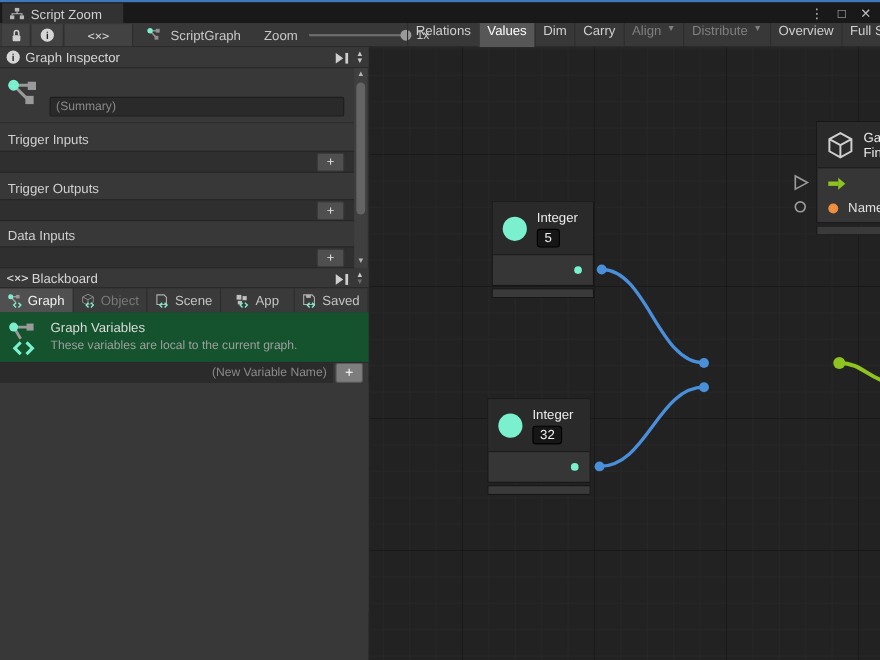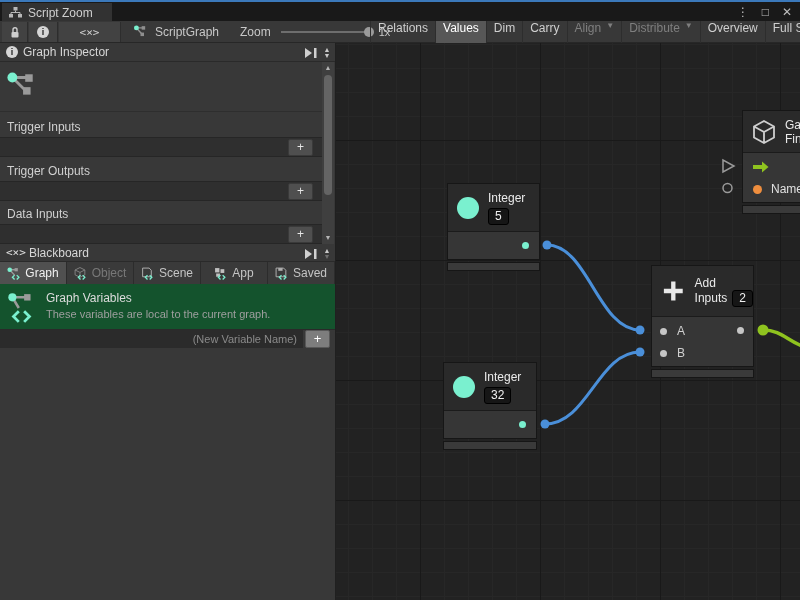--- a/index.html
+++ b/index.html
@@ -251,20 +251,21 @@
       </div>
     </div>
 
     <div class="insp-body">
       <svg class="meta-icon" width="30" height="30" viewBox="0 0 28 28">
         <path d="M5 7 L19 7 M5 7 L17 19" stroke="#9a9a9a" stroke-width="2.6" fill="none"></path>
         <rect x="17" y="4" width="7" height="7" fill="#9a9a9a"></rect>
         <rect x="15" y="16" width="7" height="7" fill="#9a9a9a"></rect>
         <circle cx="5" cy="7" r="4.6" fill="#7af0cf"></circle>
       </svg>
+      <input class="field" id="f-summary" placeholder="(Summary)" style="">
       <div class="divider"></div>
 
       <div class="sec-lbl" style="top:58px">Trigger Inputs</div>
       <div class="add-row" style="top:75px">
         <div class="plus-btn">+</div>
       </div>
 
       <div class="sec-lbl" style="top:102px">Trigger Outputs</div>
       <div class="add-row" style="top:119px">
         <div class="plus-btn">+</div>
@@ -382,46 +383,20 @@
           <div class="n-title">Integer</div>
           <div class="val-box">32</div>
         </div>
       </div>
       <div class="n-body">
         <div class="port-dot out"></div>
       </div>
       <div class="n-footer"></div>
     </div>
 
-    <div class="node add-node">
-      <div class="n-header">
-        <svg width="24" height="24" viewBox="0 0 24 24" style="margin-left:10px">
-          <path d="M12 2 V22 M2 12 H22" stroke="#e8e8e8" stroke-width="4.6"></path>
-        </svg>
-        <div class="col">
-          <div class="n-title">Add</div>
-          <div class="inputs-row">
-            <span class="n-title">Inputs</span>
-            <span class="val-box" style="margin:0 0 0 5px">2</span>
-          </div>
-        </div>
-      </div>
-      <div class="n-body">
-        <div class="prow">
-          <div class="in"></div>
-          <div class="plbl">A</div>
-          <div class="port-dot out-g"></div>
-        </div>
-        <div class="prow">
-          <div class="in"></div>
-          <div class="plbl">B</div>
-        </div>
-      </div>
-      <div class="n-footer"></div>
-    </div>
 
     <div class="node go-node">
       <div class="n-header">
         <svg width="26" height="26" viewBox="0 0 26 26" style="margin-left:8px;flex:none">
           <path d="M13 2 L23 7.5 V18.5 L13 24 L3 18.5 V7.5 Z M3 7.5 L13 13 L23 7.5 M13 13 V24" stroke="#cfcfcf" stroke-width="1.8" fill="none"></path>
         </svg>
         <div class="col">
           <div class="n-title">Game Object</div>
           <div class="n-title">Find</div>
         </div>

